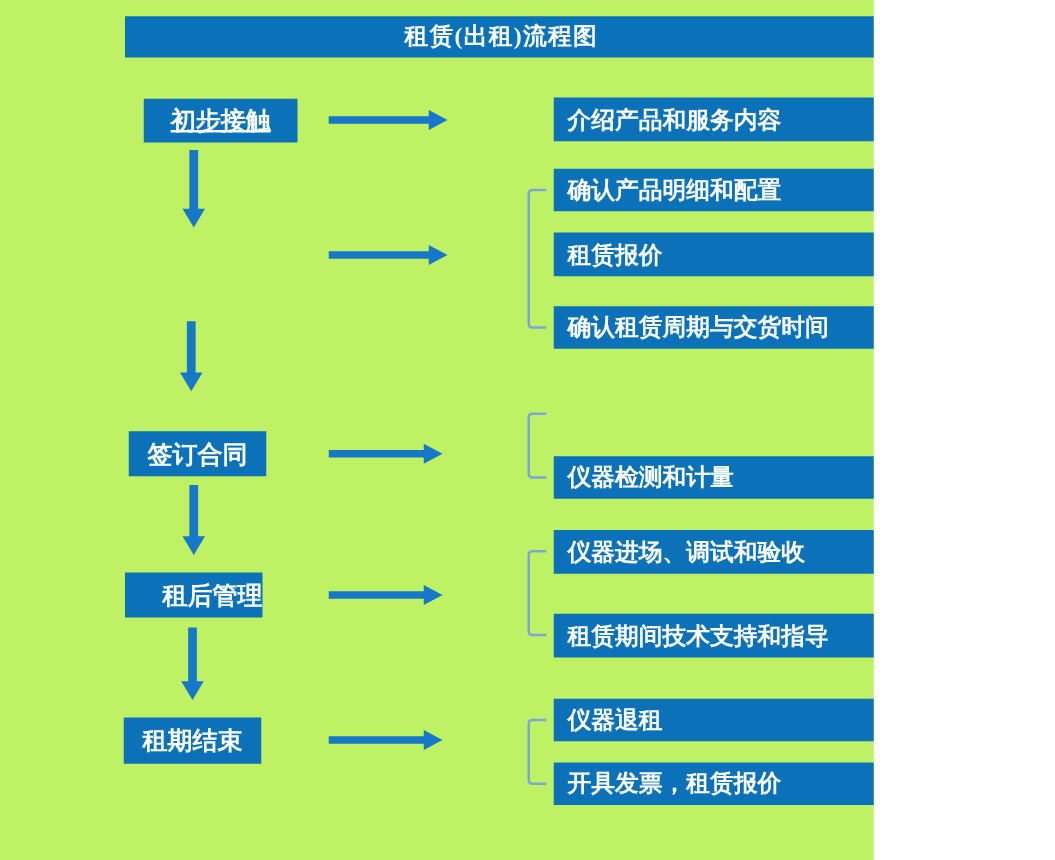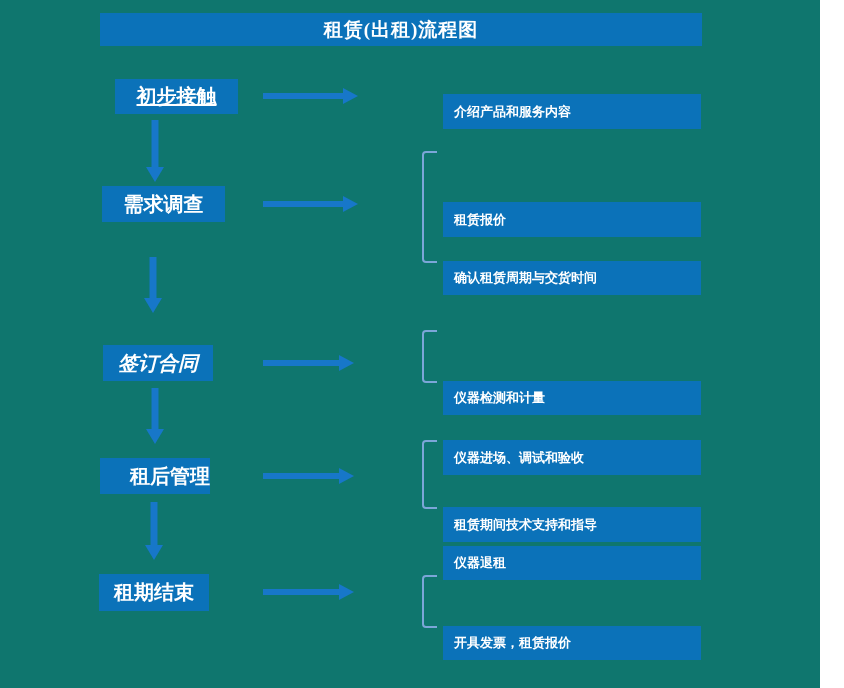--- a/index.html
+++ b/index.html
@@ -4,22 +4,22 @@
 <style>
   :root{
     --box-blue:#0b72b9;
     --arrow-blue:#1777c9;
     --bracket-blue:#7ca6d8;
     --text-white:#ffffff;
   }
   html,body{margin:0;padding:0;background:#ffffff;}
   .canvas{
     position:relative;
-    width:820px;height:688px;
-    background:#0f766e;
+    width:699px;height:688px;
+    background:#bef264;
     overflow:hidden;
     font-family:"Liberation Serif", serif;
   }
   .title-bar{
     position:absolute;left:100px;top:13px;width:602px;height:33px;
     background:var(--box-blue);
     color:var(--text-white);
     font-weight:bold;font-size:19px;line-height:33px;
     text-align:center;
     letter-spacing:1px;
@@ -27,48 +27,48 @@
   .box{
     position:absolute;
     background:var(--box-blue);
     color:var(--text-white);
     font-weight:bold;font-size:20px;
     display:flex;align-items:center;
     box-sizing:border-box;
     white-space:nowrap;
   }
   .left-box{justify-content:center;}
-  .right-box{left:443px;width:258px;height:34px;padding-left:11px;justify-content:flex-start;font-size:13px;margin-top:16px;}
+  .right-box{left:443px;width:258px;height:34px;padding-left:11px;justify-content:flex-start;font-size:19px;}
   .connector-layer{position:absolute;left:0;top:0;}
   .h-shaft,.v-shaft{stroke:var(--arrow-blue);fill:none;}
   .h-shaft{stroke-width:6;}
   .v-shaft{stroke-width:7;}
   .arrow-head{fill:var(--arrow-blue);stroke:none;}
   .bracket{stroke:var(--bracket-blue);stroke-width:2;fill:none;}
 </style>
 </head>
 <body>
 
 <div class="canvas">
 
   <div class="title-bar">租赁(出租)流程图</div>
 
   <div class="box left-box" style="left:115px;top:79px;width:123px;height:35px;text-decoration:underline;">初步接触</div>
-  <div class="box left-box" style="left:102px;top:186px;width:123px;height:36px;">需求调查</div>
-  <div class="box left-box" style="left:103px;top:345px;width:110px;height:36px;font-style:italic;">签订合同</div>
+  <div class="box left-box" style="left:103px;top:345px;width:110px;height:36px;">签订合同</div>
   <div class="box left-box" style="left:100px;top:458px;width:110px;height:36px;padding-left:30px;">租后管理</div>
   <div class="box left-box" style="left:99px;top:574px;width:110px;height:37px;">租期结束</div>
 
   <div class="box right-box" style="top:78px;height:35px;">介绍产品和服务内容</div>
+  <div class="box right-box" style="top:135px;">确认产品明细和配置</div>
   <div class="box right-box" style="top:186px;height:35px;">租赁报价</div>
   <div class="box right-box" style="top:245px;">确认租赁周期与交货时间</div>
   <div class="box right-box" style="top:365px;">仪器检测和计量</div>
   <div class="box right-box" style="top:491px;height:35px;">租赁期间技术支持和指导</div>
   <div class="box right-box" style="top:424px;height:35px;">仪器进场、调试和验收</div>
-  <div class="box right-box" style="top:530px;">仪器退租</div>
+  <div class="box right-box" style="top:559px;">仪器退租</div>
   <div class="box right-box" style="top:610px;">开具发票，租赁报价</div>
 
   <svg class="connector-layer" width="844" height="688" viewBox="0 0 844 688">
 
     <g>
       <line class="h-shaft" x1="263" y1="96" x2="344" y2="96"></line>
       <polygon class="arrow-head" points="343,88 358,96 343,104"></polygon>
     </g>
     <g>
       <line class="h-shaft" x1="263" y1="204" x2="344" y2="204"></line>

